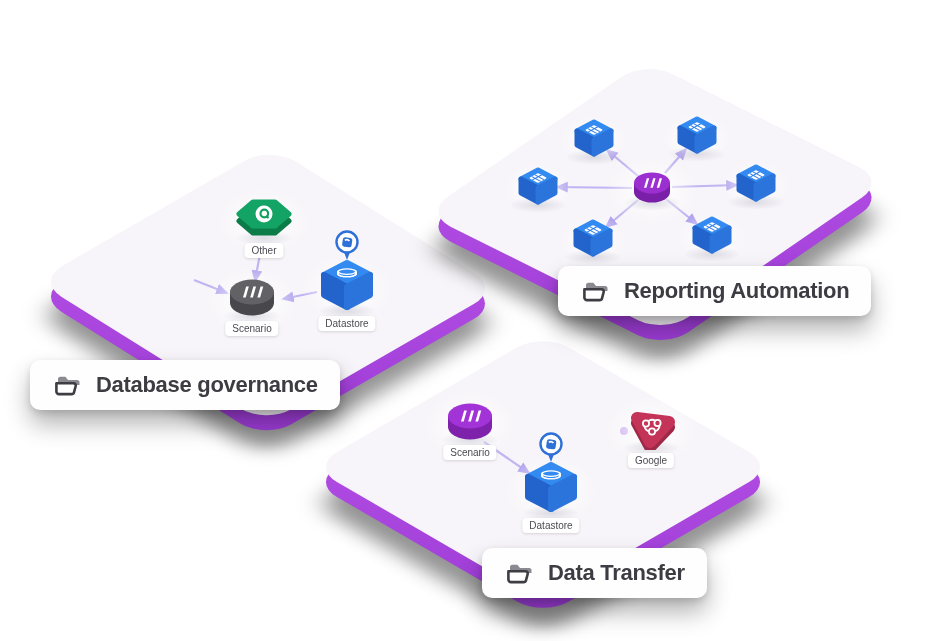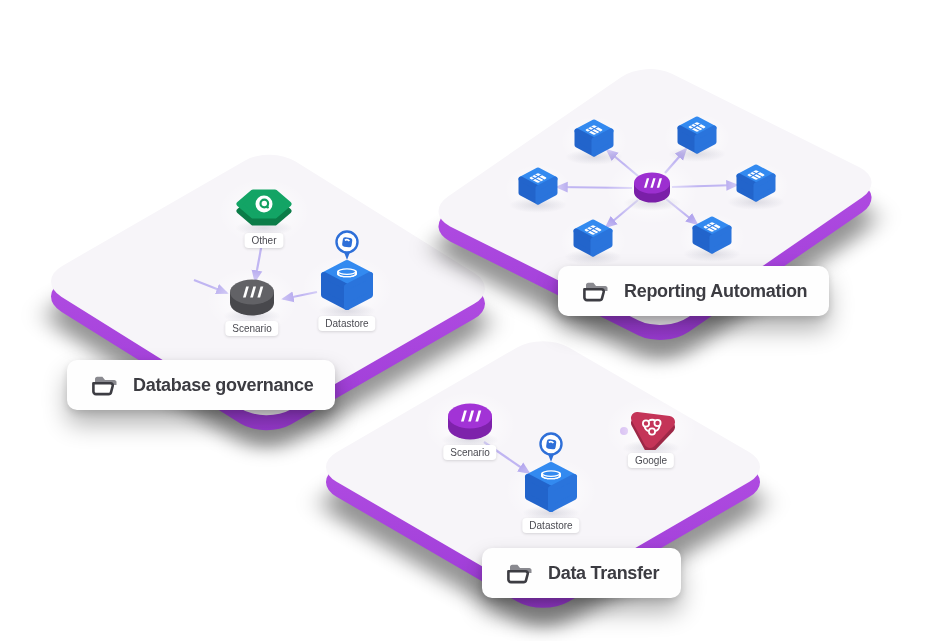--- a/index.html
+++ b/index.html
@@ -53,24 +53,24 @@
     font-size:10px;font-weight:500;color:var(--label-text,#4b4b52);
     box-shadow:0 1px 3px rgba(0,0,0,.14);z-index:3;
   }
   .pinwrap{position:absolute;left:50%;bottom:calc(100% - 10px);transform:translateX(-50%);z-index:3;}
 
   
   .pill{
     position:absolute;z-index:6;display:flex;align-items:center;gap:13px;
     height:50px;padding:0 22px;background:#fefefe;border-radius:10px;
     box-shadow:0 14px 24px rgba(0,0,0,.30),0 3px 7px rgba(0,0,0,.12);
-    font-size:18px;font-weight:bold;color:var(--title-text,#3c3c42);
+    font-size:22px;font-weight:bold;color:var(--title-text,#3c3c42);
     letter-spacing:-.3px;white-space:nowrap;cursor:pointer;
   }
-  .pill-db{left:30px;top:360px;margin-left:37px;}
+  .pill-db{left:30px;top:360px;}
   .pill-ra{left:558px;top:266px;}
   .pill-dt{left:482px;top:548px;text-align:center;}
 </style>
 </head>
 <body>
 
 <div class="stage">
 
   <div class="card card-db">
     <div class="face shadow"></div>
@@ -196,21 +196,21 @@
         <path d="M4 12 L21 21 L21 35 L4 26 Z" fill="#2264cb" stroke="#2264cb"></path>
         <path d="M38 12 L21 21 L21 35 L38 26 Z" fill="#2a74dc" stroke="#2a74dc"></path>
       </g>
       <g transform="translate(21,11) scale(1,.55) rotate(45)">
         <rect x="-6.5" y="-6.5" width="13" height="13" rx="2" fill="#fff"></rect>
         <path d="M-6.5 -2 h13 M-6.5 2.5 h13 M-1.5 -6.5 v13" stroke="#2f7fe8" stroke-width="1.5" fill="none"></path>
       </g>
     </svg>
   </div>
 
-  <div class="node" style="left:264px;top:209px">
+  <div class="node" style="left:264px;top:219px">
     <svg class="shape" width="56" height="42" viewBox="0 0 56 42">
       <g stroke-linejoin="round" stroke-width="5">
         <path d="M17 11 L39 11 L53 23 L39 35 L17 35 L3 23 Z" fill="#0b7c48" stroke="#0b7c48"></path>
         <path d="M17 4 L39 4 L53 16 L39 28 L17 28 L3 16 Z" fill="#13a465" stroke="#13a465"></path>
       </g>
       <circle cx="28" cy="16" r="8.5" fill="#fff"></circle>
       <circle cx="28.3" cy="15.5" r="3.8" fill="none" stroke="#12a061" stroke-width="2.2"></circle>
       <circle cx="31.6" cy="19.2" r="1.3" fill="#12a061"></circle>
     </svg>
     <span class="nlabel">Other</span>

